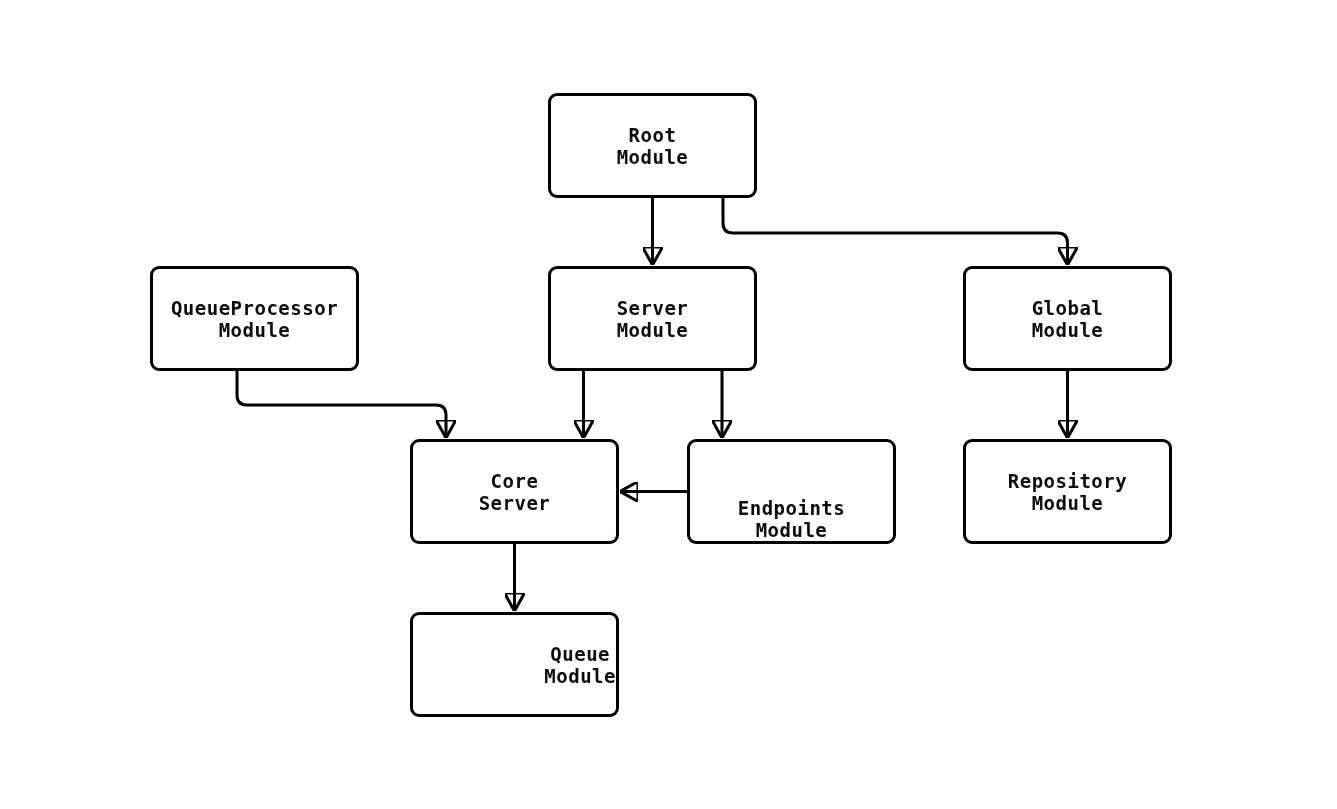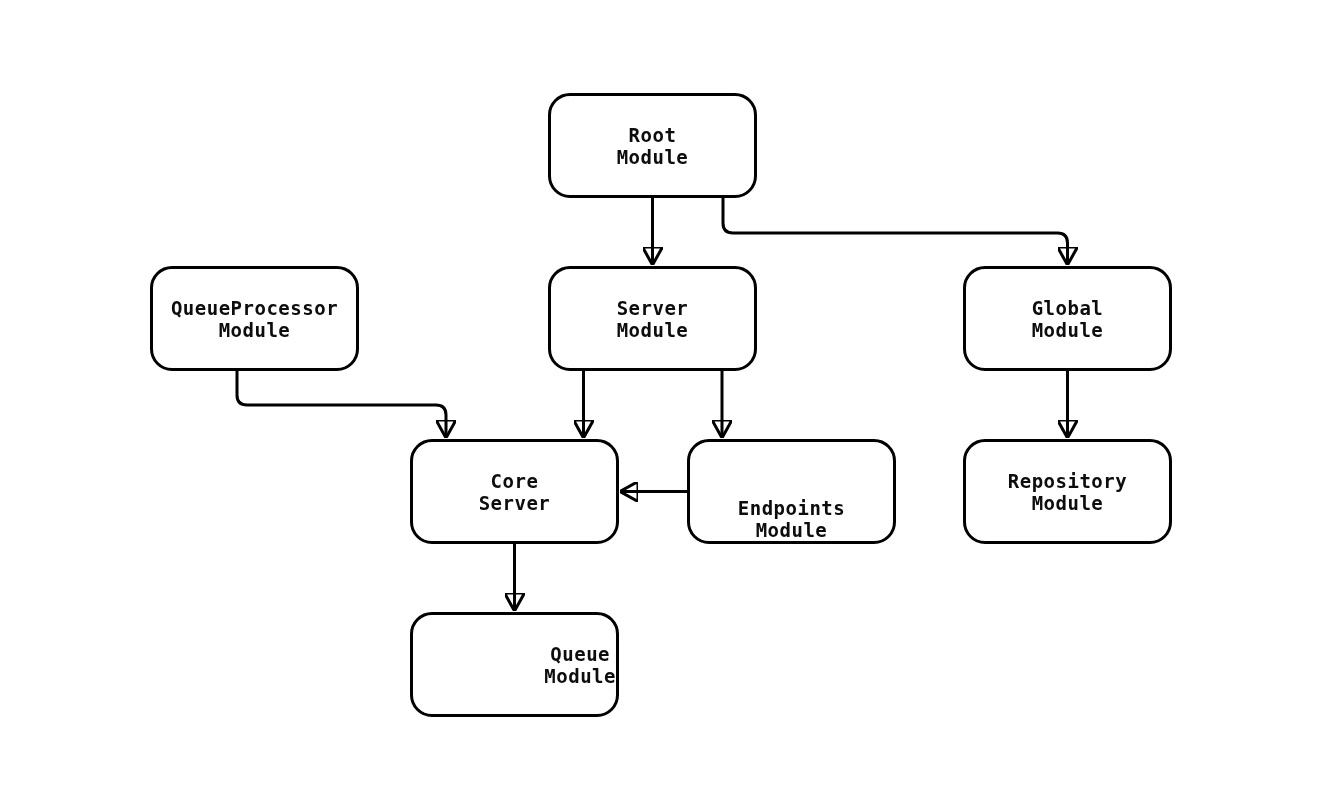--- a/index.html
+++ b/index.html
@@ -18,21 +18,21 @@
     pointer-events: none;
   }
   .edges path { stroke: #000000; stroke-width: 3; fill: none; }
   .node {
     position: absolute;
     width: 209px;
     height: 105px;
     box-sizing: border-box;
     background: #ffffff;
     border: 3px solid #000000;
-    border-radius: 22px;
+    border-radius: 9px;
     display: flex;
     align-items: center;
     justify-content: center;
     text-align: center;
   }
   .node .label {
     white-space: pre-line;
     font-weight: bold;
     font-size: 19px;
     line-height: 22px;

